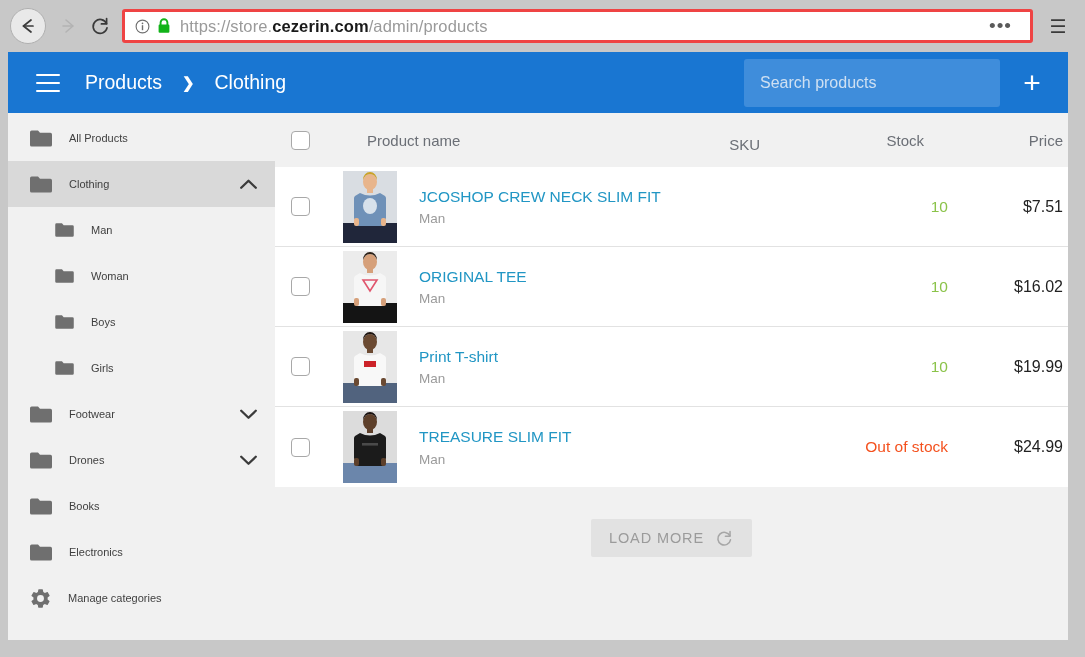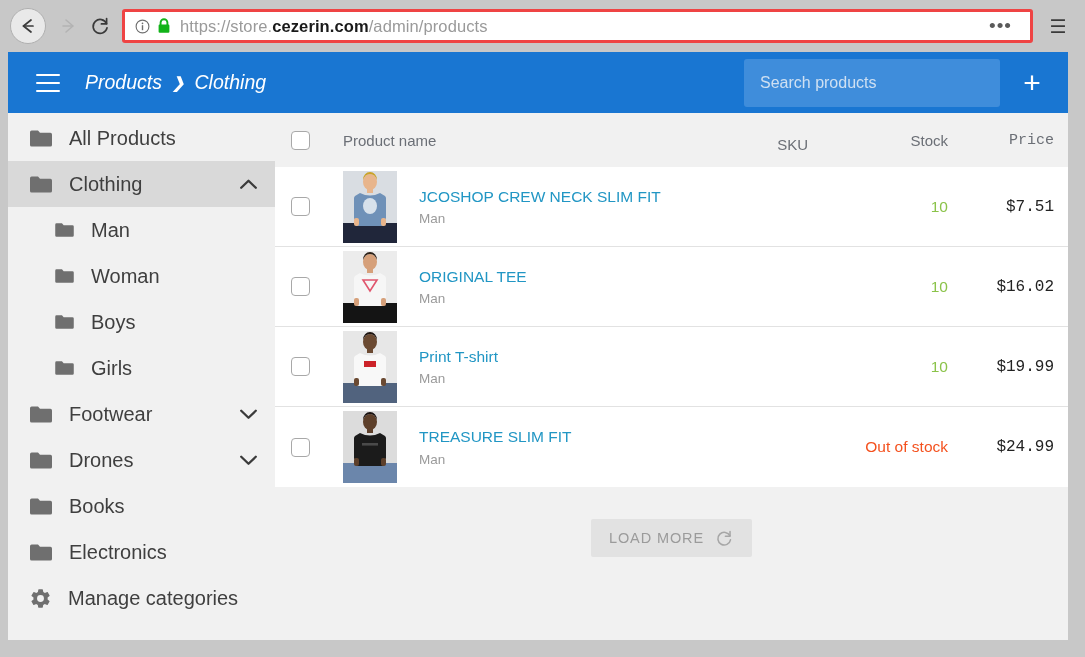--- a/index.html
+++ b/index.html
@@ -64,21 +64,21 @@
     position: relative;
     height: 61px; background: #1976d2;
     display: flex; align-items: center;
   }
   .hamburger {
     width: 24px; height: 18px; margin-left: 28px; margin-right: 25px;
     display: flex; flex-direction: column; justify-content: space-between;
   }
   .hamburger span { display:block; height: 2px; background: #fff; border-radius: 1px; }
   .breadcrumb {
-    color: #fff; font-size: 19.5px; display: flex; align-items: center; gap: 10px; font-style: italic;
+    color: #fff; font-size: 19.5px; display: flex; align-items: center; gap: 20px;
   }
   .breadcrumb .crumb { white-space: nowrap; }
   .breadcrumb .sep { font-size: 15px; font-weight: bold; }
   .appbar-right { margin-left: auto; display: flex; align-items: center; }
   .search-box {
     width: 256px; height: 48px;
     background: #3f8ddb; border: none; border-radius: 3px;
     color: #fff; font-size: 16px; padding: 0 16px;
     font-family: "Liberation Sans", sans-serif;
     outline: none;
@@ -90,45 +90,45 @@
     color: #fff; font-size: 30px; font-weight: 300; line-height: 1;
   }
 
   
   .content { display: flex; height: 527px; }
 
   
   .sidebar { width: 267px; background: #f1f1f1; flex: none; padding-top: 2px; }
   .side-item {
     height: 46px; display: flex; align-items: center;
-    padding-left: 21px; padding-right: 18px; color: #3f3f3f; font-size: 20px;
+    padding-left: 21px; padding-right: 18px; color: #3f3f3f; font-size: 11px;
   }
   .side-item.selected { background: #d9d9d9; }
   .side-item.sub { padding-left: 46px; }
   .side-item .folder { margin-right: 16px; display: flex; flex: none; }
   .side-item .gear { margin-right: 16px; display: flex; flex: none; }
   .side-item .label { flex: 1; white-space: nowrap; }
   .side-item .chev { flex: none; display: flex; align-items: center; color: #333; }
 
   
   .main { flex: 1; background: #f1f1f1; min-width: 0; }
   .table-head {
     display: flex; align-items: center;
     height: 54px; padding: 0 0 0 16px;
-    color: #6b6f76; font-size: 15px; background: #f1f1f1;
+    color: #6b6f76; font-size: 15px; background: #f1f1f1; gap: 24px;
   }
   .cb {
     width: 19px; height: 19px; border: 1px solid #a8a8a8;
     border-radius: 4px; background: #fff; flex: none;
   }
   .col-cb { width: 52px; display: flex; align-items: center; }
   .col-name { flex: 1; min-width: 0; }
   .col-sku { width: 120px; text-align: right; margin-top: 8px; }
   .col-stock { width: 140px; text-align: right; }
-  .col-price { width: 120px; text-align: right; padding-right: 14px; font-family: Liberation Mono, monospace; }
+  .col-price { width: 120px; text-align: right; padding-right: 5px; }
 
   .rows { background: #5eead4; }
   .row {
     display: flex; align-items: center; min-height: 80px;
     padding-left: 16px; border-bottom: 1px solid #e2e2e2;
     background: #fff;
   }
   .row:last-child { border-bottom: none; }
   .thumb {
     width: 54px; height: 72px; flex: none; margin-right: 22px;

